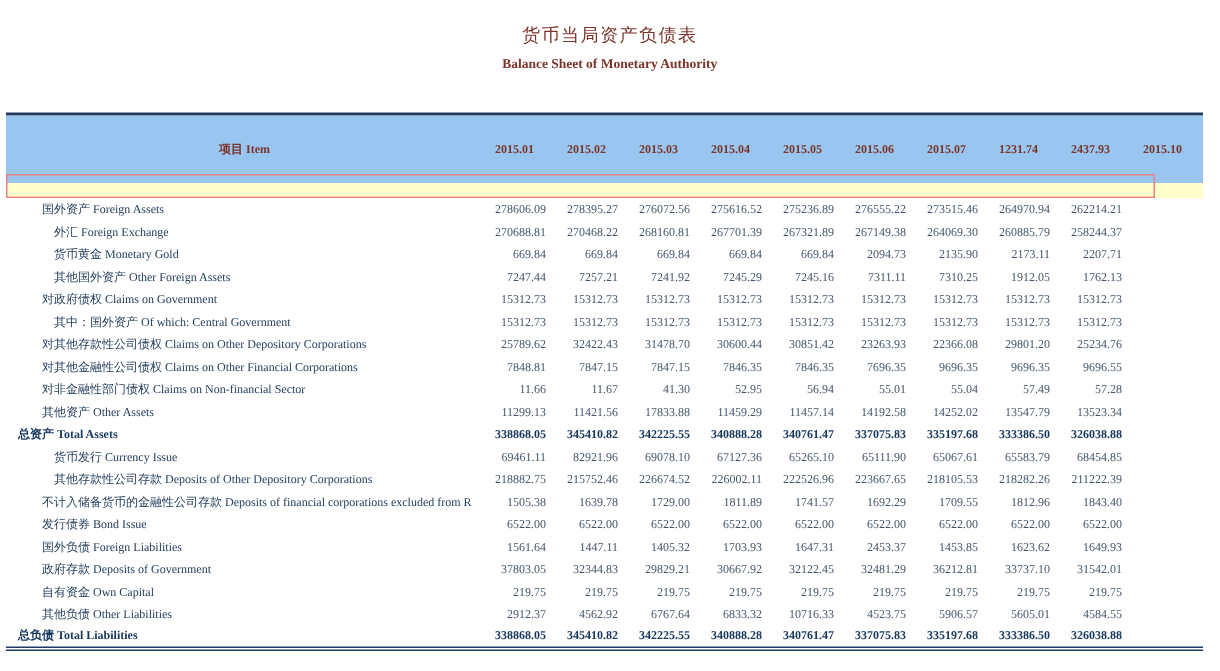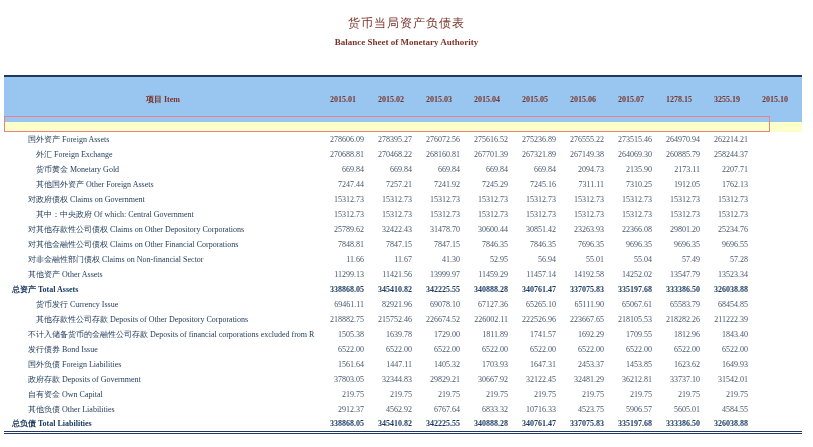--- a/index.html
+++ b/index.html
@@ -82,22 +82,22 @@
       <thead>
         <tr id="head-row">
           <th class="label-head">项目 Item</th>
         <th>2015.01</th>
             <th>2015.02</th>
             <th>2015.03</th>
             <th>2015.04</th>
             <th>2015.05</th>
             <th>2015.06</th>
             <th>2015.07</th>
-            <th>1278.15</th>
-            <th>3255.19</th>
+            <th>1231.74</th>
+            <th>2437.93</th>
             <th>2015.10</th>
           </tr>
       </thead>
       <tbody id="table-body">
         <tr class="spacer">
             <td colspan="11"></td>
           </tr>
       <tr class="lvl1">
             <td class="label"><span>国外资产</span>&nbsp;<span>Foreign Assets</span></td>
             <td class="num">278606.09</td>
@@ -157,21 +157,21 @@
             <td class="num">15312.73</td>
             <td class="num">15312.73</td>
             <td class="num">15312.73</td>
             <td class="num">15312.73</td>
             <td class="num">15312.73</td>
             <td class="num">15312.73</td>
             <td class="num">15312.73</td>
             <td class="num"></td>
           </tr>
           <tr class="lvl2">
-            <td class="label"><span>其中：中央政府</span>&nbsp;<span>Of which: Central Government</span></td>
+            <td class="label"><span>其中：国外资产</span>&nbsp;<span>Of which: Central Government</span></td>
             <td class="num">15312.73</td>
             <td class="num">15312.73</td>
             <td class="num">15312.73</td>
             <td class="num">15312.73</td>
             <td class="num">15312.73</td>
             <td class="num">15312.73</td>
             <td class="num">15312.73</td>
             <td class="num">15312.73</td>
             <td class="num">15312.73</td>
             <td class="num"></td>
@@ -212,21 +212,21 @@
             <td class="num">55.01</td>
             <td class="num">55.04</td>
             <td class="num">57.49</td>
             <td class="num">57.28</td>
             <td class="num"></td>
           </tr>
           <tr class="lvl1">
             <td class="label"><span>其他资产</span>&nbsp;<span>Other Assets</span></td>
             <td class="num">11299.13</td>
             <td class="num">11421.56</td>
-            <td class="num">13999.97</td>
+            <td class="num">17833.88</td>
             <td class="num">11459.29</td>
             <td class="num">11457.14</td>
             <td class="num">14192.58</td>
             <td class="num">14252.02</td>
             <td class="num">13547.79</td>
             <td class="num">13523.34</td>
             <td class="num"></td>
           </tr>
           <tr class="lvl0 bold">
             <td class="label"><span>总资产</span>&nbsp;<span>Total Assets</span></td>

